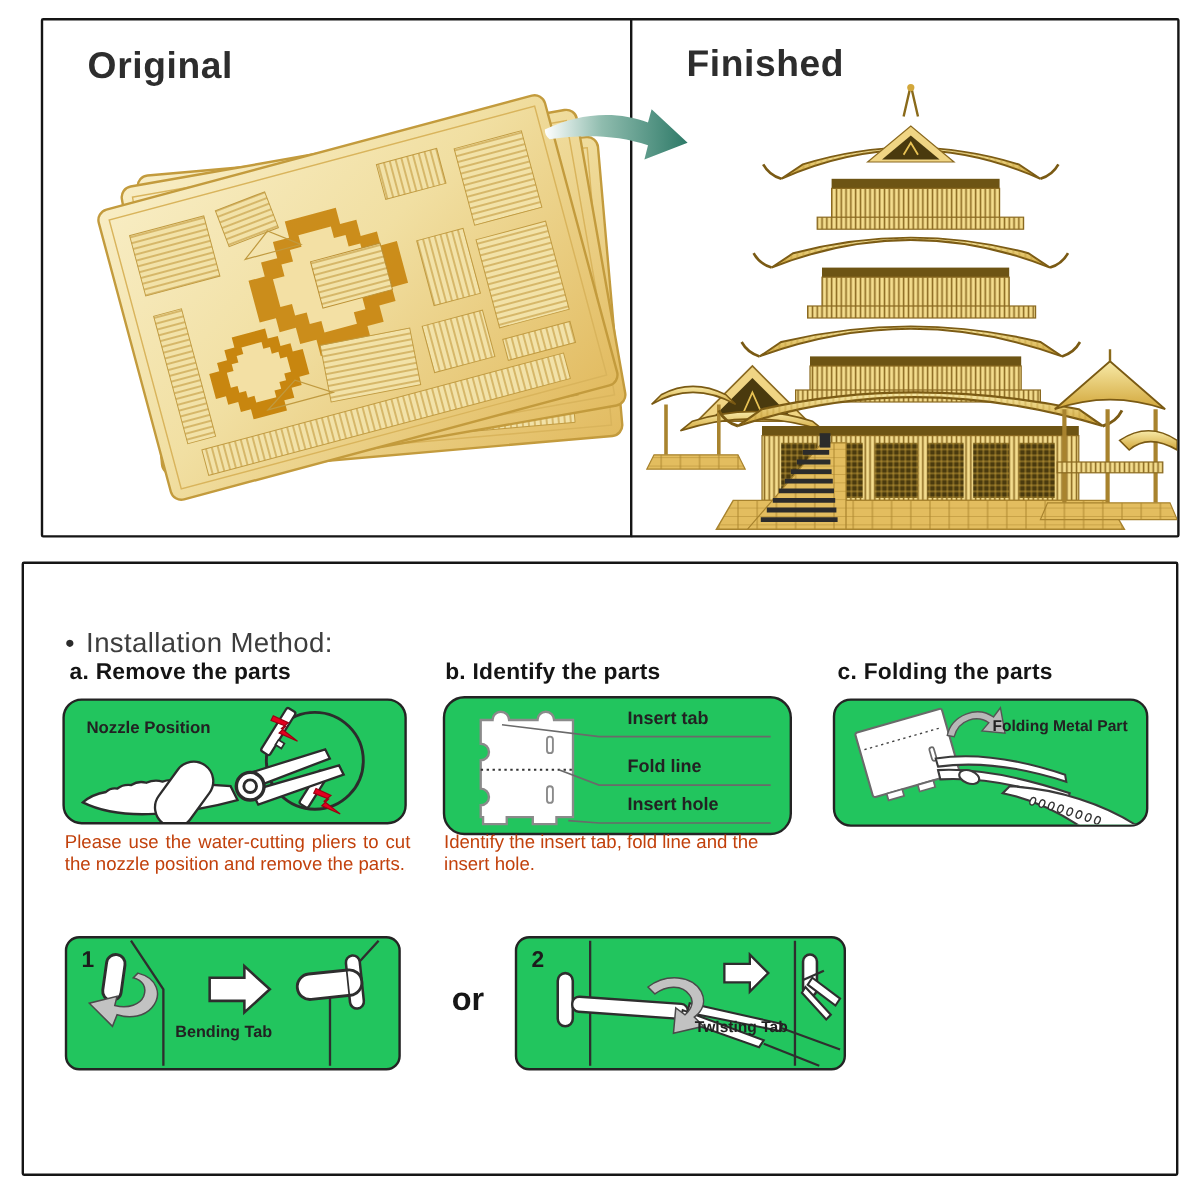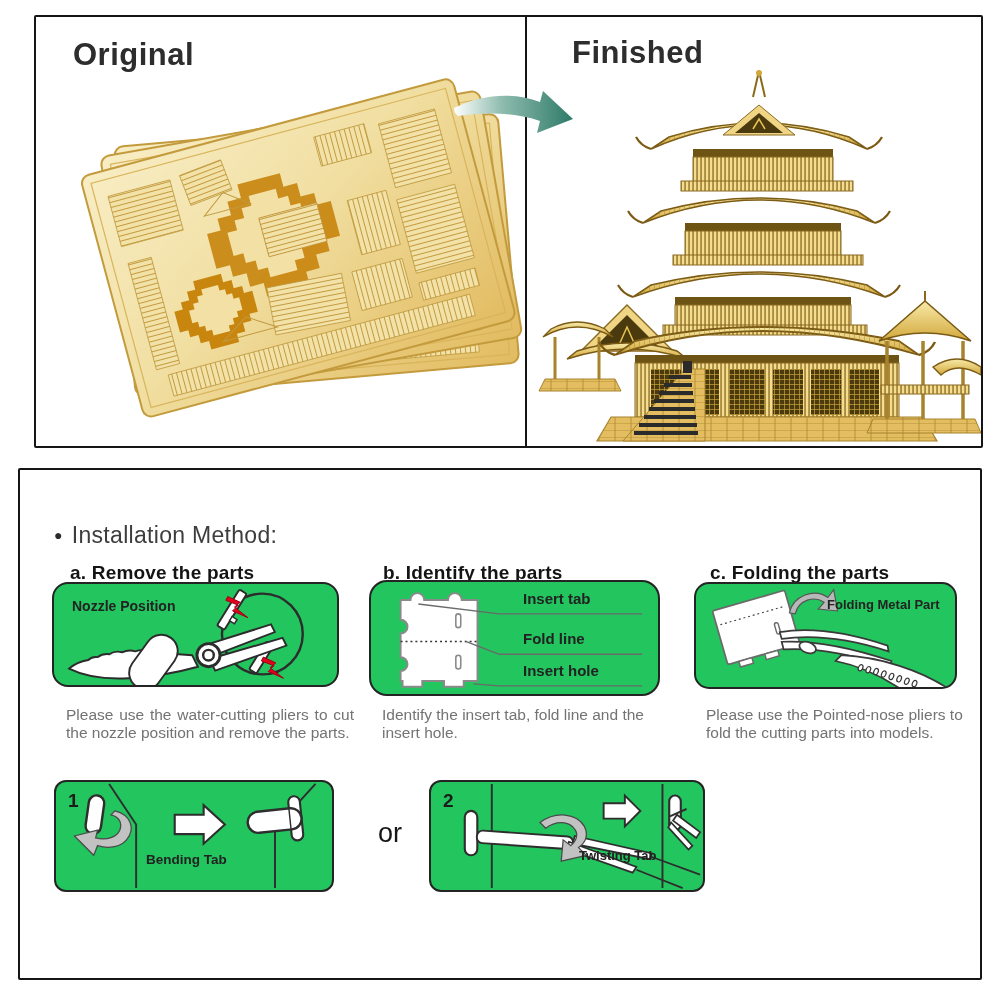--- a/index.html
+++ b/index.html
@@ -7,28 +7,28 @@
   .page{position:relative;width:1000px;height:1000px;background:#fff;overflow:hidden;}
   .panel{position:absolute;background:#fff;border:2px solid #151515;border-radius:2px;box-sizing:border-box;}
   .p-original{left:34px;top:15px;width:494px;height:433px;}
   .p-finished{left:525px;top:15px;width:458px;height:433px;}
   .p-instructions{left:18px;top:468px;width:964px;height:512px;}
   .panel-title{position:absolute;margin:0;font-size:31px;font-weight:bold;color:#2d2d2d;letter-spacing:.5px;}
   .illus{position:absolute;left:0;top:0;width:100%;height:100%;}
   .transform-arrow{position:absolute;left:452px;top:88px;width:124px;height:56px;z-index:9;}
   .im-heading{position:absolute;left:34px;top:52px;font-size:23px;color:#3d3d3d;letter-spacing:.3px;}
   .im-bullet{font-size:14px;vertical-align:3px;margin-right:9px;color:#2b2b2b;}
-  .step-h{position:absolute;margin:16px;font-size:19px;font-weight:bold;color:#141414;letter-spacing:.2px;}
+  .step-h{position:absolute;margin:4px;font-size:19px;font-weight:bold;color:#141414;letter-spacing:.2px;}
   .dbox{position:absolute;border:2.5px solid #242424;background:#22c55e;box-sizing:border-box;}
   .dbox svg{position:absolute;left:0;top:0;width:100%;height:100%;}
   .dlabel{position:absolute;font-weight:bold;color:#222;white-space:nowrap;}
-  .caption{position:absolute;margin:12px;font-size:15.5px;line-height:17.5px;color:#737373;}
+  .caption{position:absolute;margin:0;font-size:15.5px;line-height:17.5px;color:#c2410c;}
   .just{text-align:justify;}
   .num{position:absolute;font-size:19px;font-weight:600;color:#1c1c1c;}
-  .or-connector{position:absolute;font-size:27px;font-weight:normal;color:#161616;}
+  .or-connector{position:absolute;font-size:27px;font-weight:bold;color:#161616;}
 </style>
 </head>
 <body>
 
 <div class="page">
 
   <section class="panel p-original">
     <h2 class="panel-title" style="left:37px;top:20px;">Original</h2>
     <svg class="illus" viewBox="0 0 490 429">
       <defs>
@@ -274,21 +274,20 @@
             <ellipse cx="192" cy="93.5" rx="2.2" ry="3.4" transform="rotate(24 192 93.5)"></ellipse>
             <ellipse cx="200" cy="96" rx="2.2" ry="3.4" transform="rotate(24 200 96)"></ellipse>
             <ellipse cx="208" cy="98.5" rx="2.2" ry="3.4" transform="rotate(24 208 98.5)"></ellipse>
             <ellipse cx="216" cy="101" rx="2.2" ry="3.4" transform="rotate(24 216 101)"></ellipse>
             <ellipse cx="224" cy="103.5" rx="2.2" ry="3.4" transform="rotate(24 224 103.5)"></ellipse>
           </g>
         </g>
       </svg>
       <div class="dlabel" style="left:131px;top:13px;font-size:13px;">Folding Metal Part</div>
     </div>
-    <p class="caption" style="left:674px;top:224px;width:285px;">Please use the Pointed-nose pliers to fold the cutting parts into models.</p>
 
 
     <div class="dbox" style="left:34px;top:310px;width:280px;height:112px;border-radius:12px;">
       <svg viewBox="0 0 280 112">
         <path d="M52,2 L80,44 L80,110 M266,2 L224,48 L224,110" fill="none" stroke="#2e2e2e" stroke-width="2"></path>
         <g transform="translate(40,14) rotate(8)">
             <rect x="-8" y="0" width="16" height="40" rx="8" fill="#fff" stroke="#2e2e2e" stroke-width="2.5"></rect>
           </g>
         <path d="M58,30 C74,34 80,48 70,60 C64,67 52,70 40,66 L36,76 L16,56 L40,50 L38,58 C50,61 60,57 63,50 C66,42 62,36 54,34 Z" fill="#c2c2c2" stroke="#4a4a4a" stroke-width="1.3"></path>
         <path d="M120,34 L150,34 L150,24 L172,44 L150,64 L150,54 L120,54 Z" fill="#fff" stroke="#2e2e2e" stroke-width="2.2"></path>

